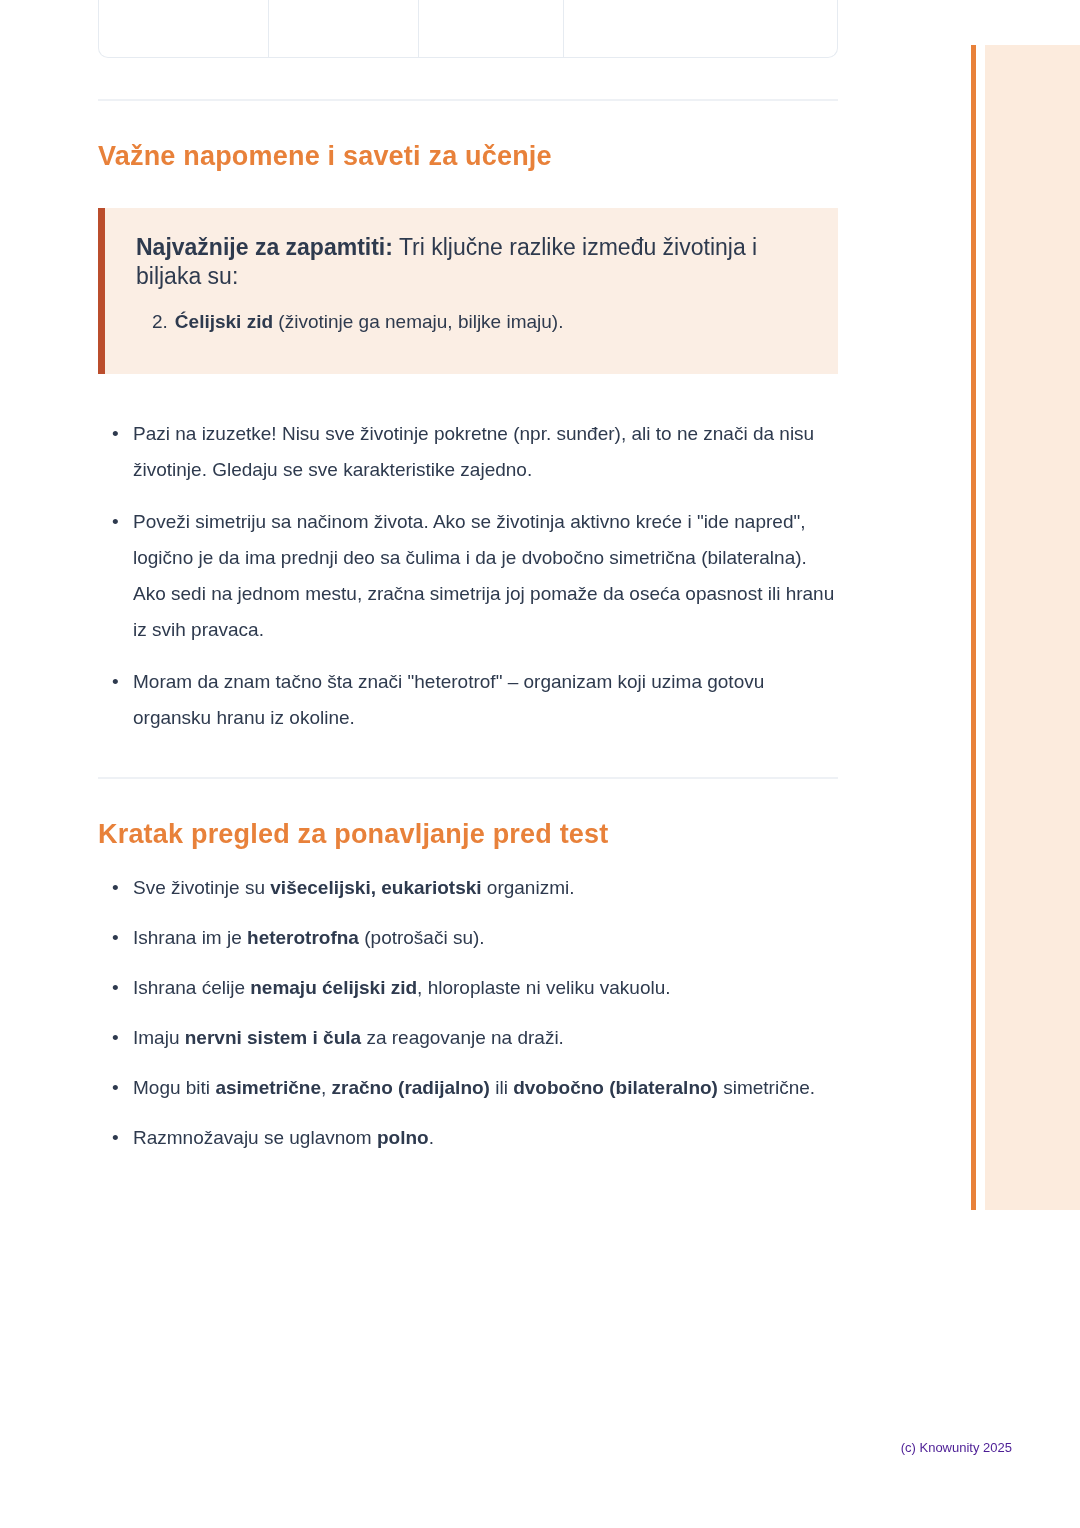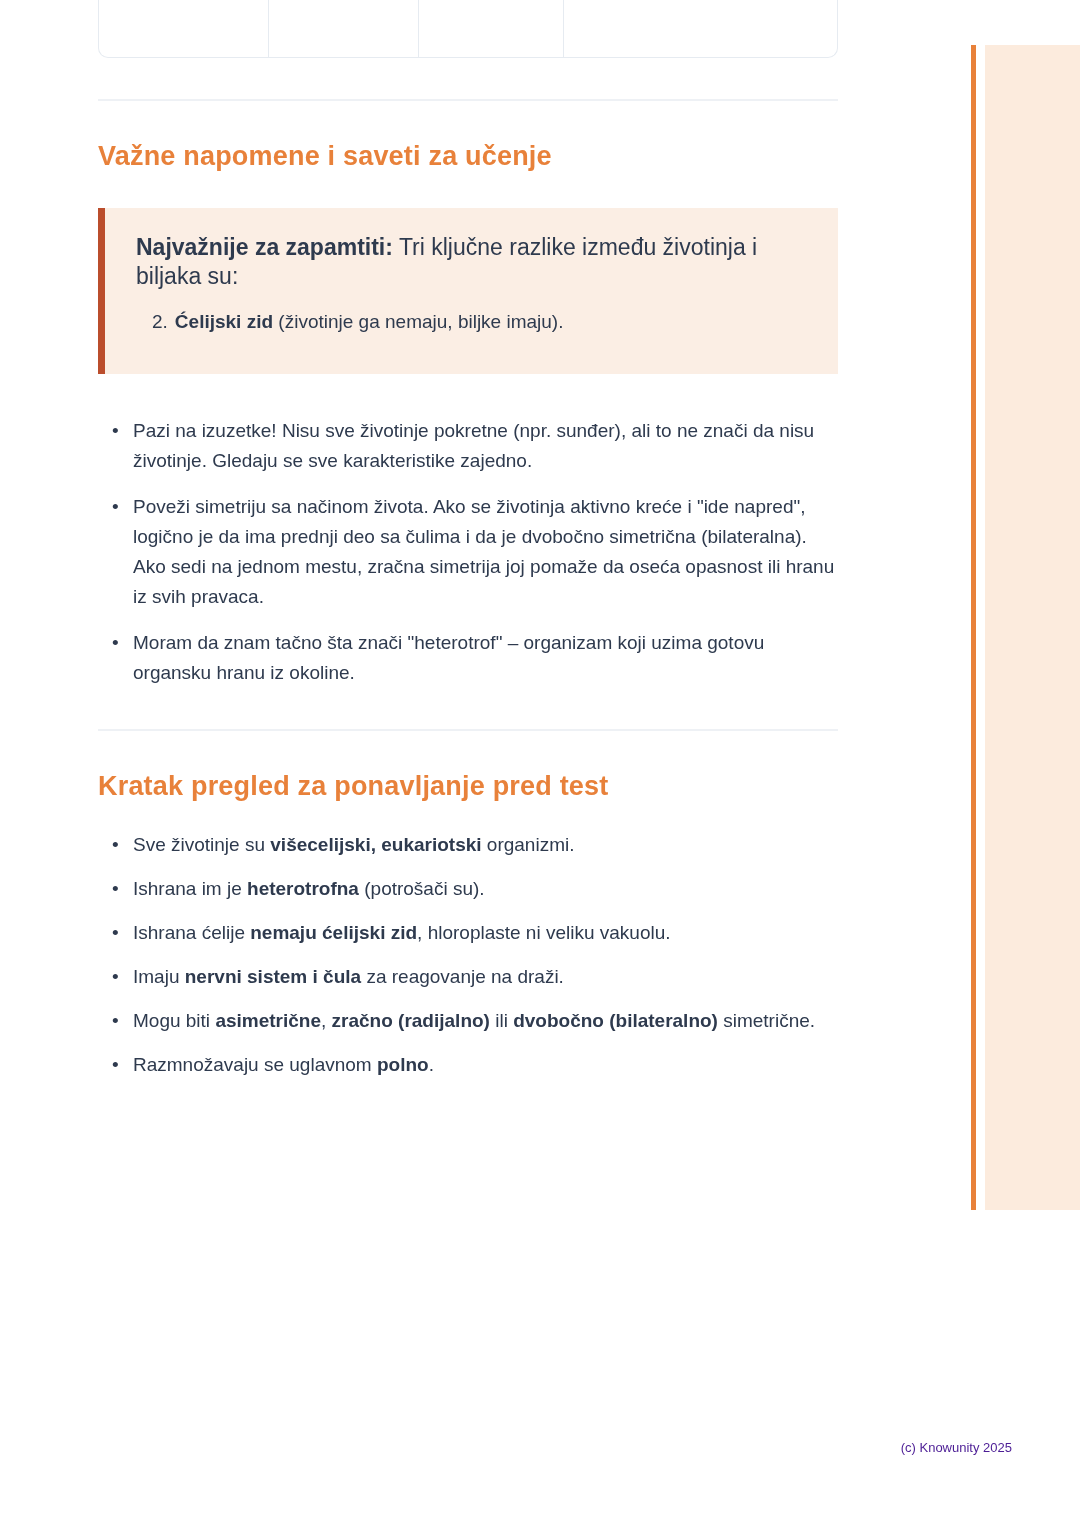--- a/index.html
+++ b/index.html
@@ -64,33 +64,33 @@
   .b { font-weight: 700; }
 
   ul.num-list { list-style: none; margin: 10px 0 0 16px; }
   ul.num-list li { font-size: 19px; line-height: 28px; margin-top: 17px; }
   ul.num-list li .num { display: inline-block; margin-right: 7px; }
 
   ul.bullets { list-style: none; margin-top: 42px; }
   ul.bullets li {
     position: relative;
     font-size: 19px;
-    line-height: 30px;
+    line-height: 36px;
     padding-left: 35px;
     margin-bottom: 16px;
   }
   ul.bullets li::before {
     content: "\2022";
     position: absolute;
     left: 14px;
     top: 0;
     color: #2e3a4e;
     font-size: 19px;
   }
-  ul.bullets.review { margin-top: 28px; }
+  ul.bullets.review { margin-top: 20px; }
   ul.bullets.review li { margin-bottom: 14px; }
 
   .footer {
     position: absolute;
     top: 1440px;
     right: 68px;
     font-size: 13px;
     color: #4c1d95;
   }
 </style>

